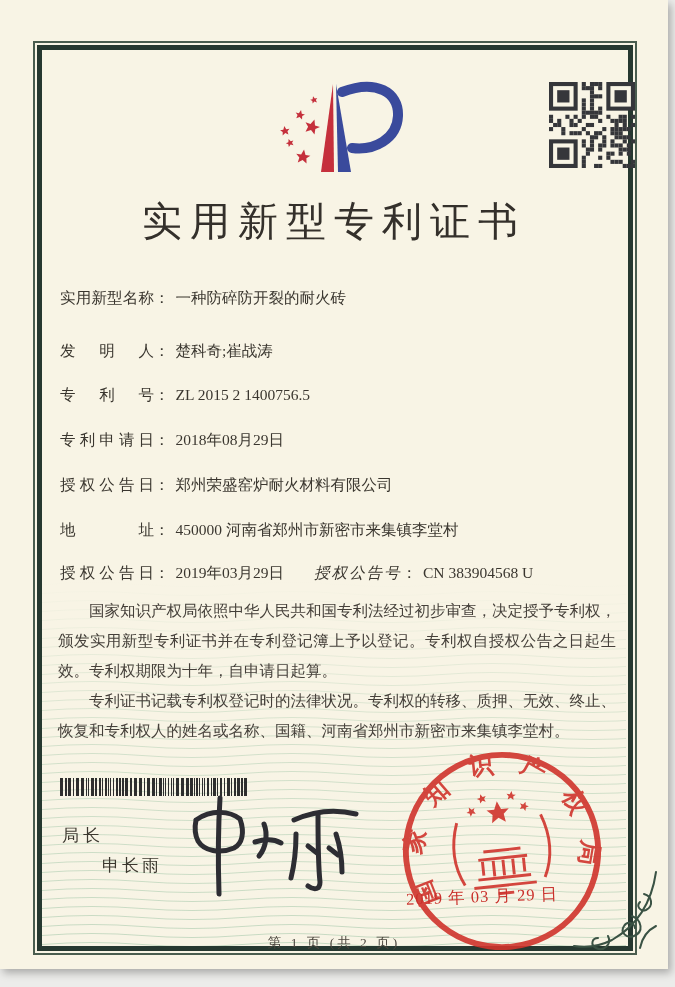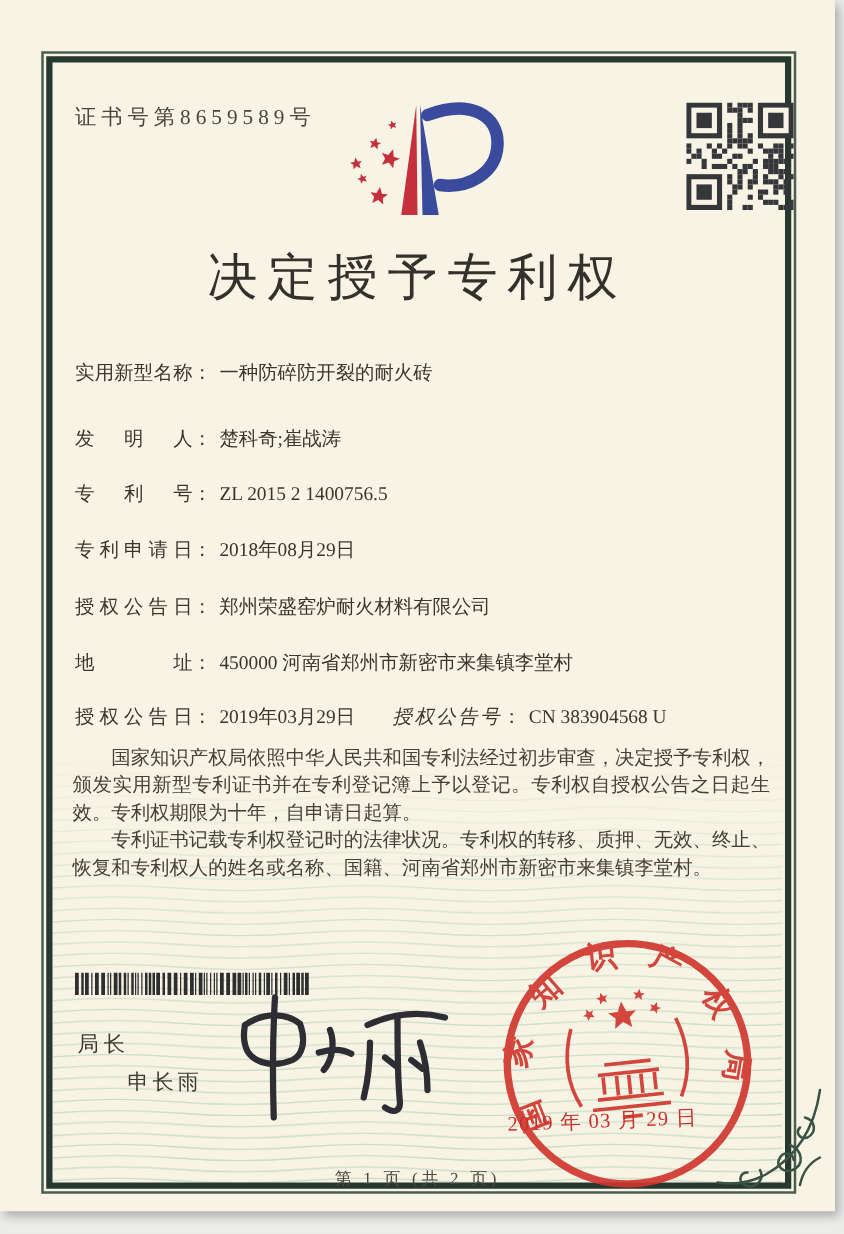--- a/index.html
+++ b/index.html
@@ -19,21 +19,21 @@
     letter-spacing:8px;color:#34302b;font-weight:400;}
   .frow{position:absolute;left:60px;font-size:15.5px;color:#3a362f;white-space:nowrap;}
   .flabel{display:inline-block;width:94px;text-align:justify;text-align-last:justify;
     vertical-align:bottom;color:#3a362f;}
   .fcolon{padding-right:6px;}
   .fr1{top:288px}.fr2{top:341px}.fr3{top:385px}.fr4{top:430px}.fr5{top:475px}
   .fr6{top:520px}.fr7{top:563px}
   .grant2{margin-left:30px;}
   .grant2 .glabel{letter-spacing:2px;font-style:italic;}
   .body-text{position:absolute;left:58px;width:558px;top:596px;font-size:15.5px;
-    line-height:22px;color:#45403a;text-align:justify;}
+    line-height:30px;color:#45403a;text-align:justify;}
   .body-text p{margin:0;text-indent:2em;}
   .barcode{position:absolute;left:60px;top:778px;width:192px;height:18px;}
   .sig-title{position:absolute;left:62px;top:824px;font-size:17px;letter-spacing:4px;color:#3c382f;}
   .sig-name{position:absolute;left:62px;top:854px;font-size:17px;letter-spacing:3px;color:#3c382f;margin-left:40px;}
   .signature{position:absolute;left:168px;top:788px;width:210px;height:118px;}
   .seal{position:absolute;left:399px;top:748px;width:206px;height:206px;transform:rotate(-6deg);
     opacity:.9;}
   .seal-date{position:absolute;left:406px;top:886px;font-size:16.5px;color:#c9302b;
     letter-spacing:1px;transform:rotate(-2deg);white-space:nowrap;}
   .footer{position:absolute;left:0;width:668px;top:934px;text-align:center;font-size:13.5px;
@@ -57,21 +57,20 @@
       </linearGradient>
     </defs>
     <rect width="584" height="368" fill="url(#wav)"></rect>
     <rect width="584" height="368" fill="url(#fade)"></rect>
   </svg>
 
   <div class="frame-outer">
     <div class="frame-inner"></div>
   </div>
 
-  <div class="cert-no">证书号第8659589号</div>
 
   <svg class="logo" viewBox="0 0 136 110">
     <defs>
       <polygon id="star" points="0,-10 2.94,-3.09 9.51,-3.09 4.76,1.18 5.88,8.09 0,4 -5.88,8.09 -4.76,1.18 -9.51,-3.09 -2.94,-3.09"></polygon>
     </defs>
     <path d="M70 14 C 104 1 127 14 126 38 C 125 61 102 73 80 70" stroke="#3a4a9c" stroke-width="10" fill="none" stroke-linecap="round"></path>
     <polygon points="61,6 49,94 62,94" fill="#c5303c"></polygon>
     <polygon points="64,6 66,94 79,94" fill="#3a4a9c"></polygon>
     <g fill="#c5303c">
       <use href="#star" transform="translate(42 22) scale(0.38) rotate(-15)"></use>
@@ -205,21 +204,21 @@
       <rect x="4" y="4" width="20" height="20" fill="#f8f4e5"></rect>
       <rect x="8" y="8" width="12" height="12" fill="#35363a"></rect>
       <rect x="56" y="0" width="28" height="28" fill="#35363a"></rect>
       <rect x="60" y="4" width="20" height="20" fill="#f8f4e5"></rect>
       <rect x="64" y="8" width="12" height="12" fill="#35363a"></rect>
       <rect x="0" y="56" width="28" height="28" fill="#35363a"></rect>
       <rect x="4" y="60" width="20" height="20" fill="#f8f4e5"></rect>
       <rect x="8" y="64" width="12" height="12" fill="#35363a"></rect>
     </svg>
 
-  <div class="title">决定授予专利权</div>
+  <div class="title">实用新型专利证书</div>
 
   <div class="frow fr1">
     <span class="flabel">实用新型名称</span><span class="fcolon">：</span><span>一种防碎防开裂的耐火砖</span>
   </div>
   <div class="frow fr2">
     <span class="flabel">发明人</span><span class="fcolon">：</span><span>楚科奇;崔战涛</span>
   </div>
   <div class="frow fr3">
     <span class="flabel">专利号</span><span class="fcolon">：</span><span>ZL 2015 2 1400756.5</span>
   </div>

